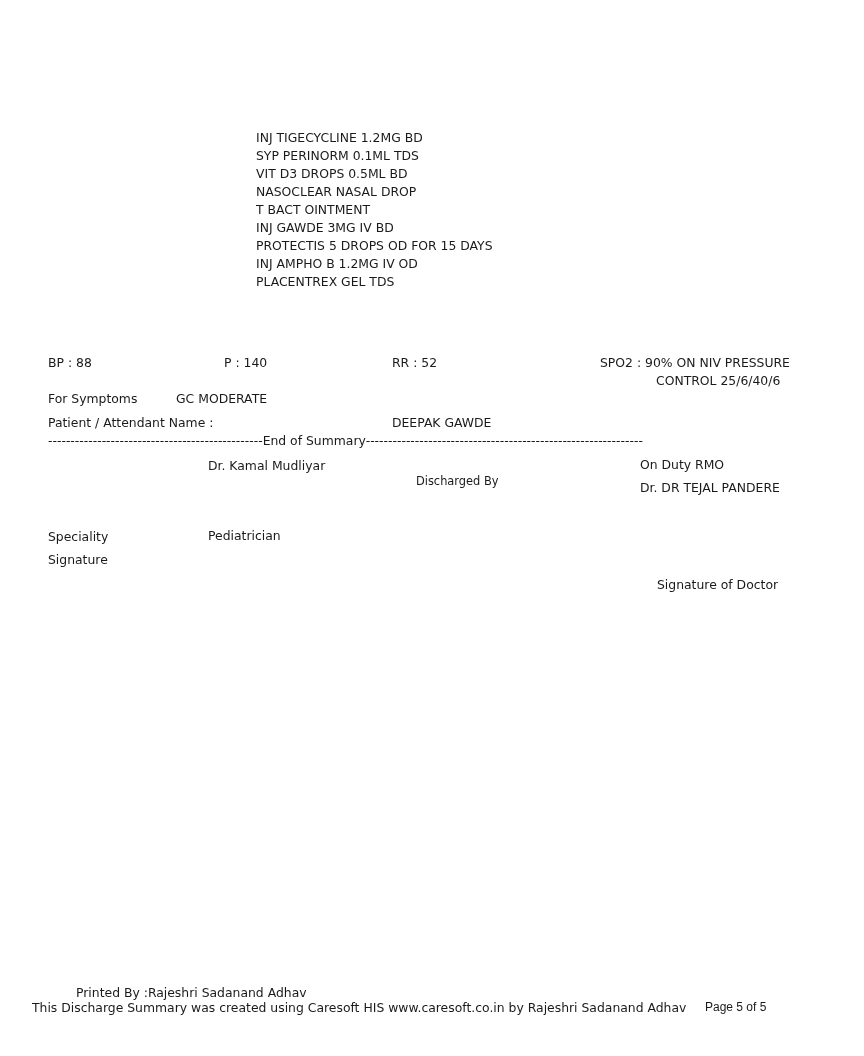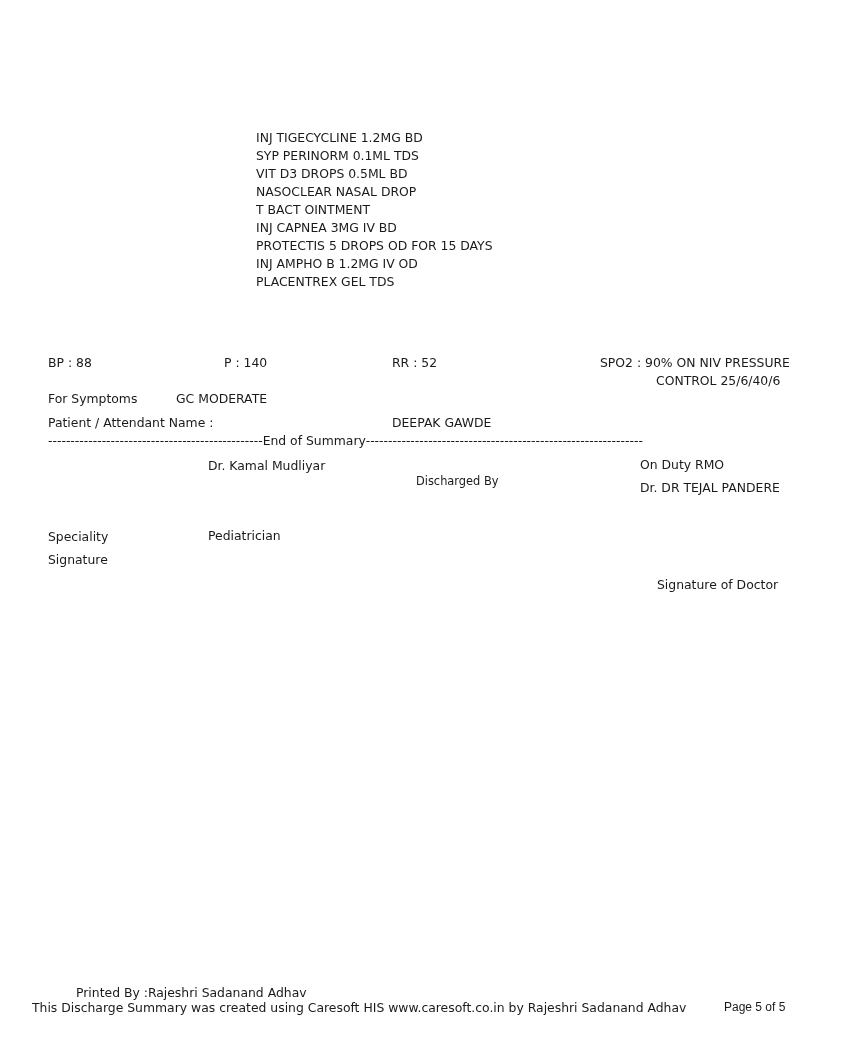--- a/index.html
+++ b/index.html
@@ -44,21 +44,21 @@
   </style>
 </head>
 <body>
 
 <ul class="med-list">
   <li>INJ TIGECYCLINE 1.2MG BD</li>
   <li>SYP PERINORM 0.1ML TDS</li>
   <li>VIT D3 DROPS 0.5ML BD</li>
   <li>NASOCLEAR NASAL DROP</li>
   <li>T BACT OINTMENT</li>
-  <li>INJ CAPNEA 3MG IV BD</li>
+  <li>INJ GAWDE 3MG IV BD</li>
   <li>PROTECTIS 5 DROPS OD FOR 15 DAYS</li>
   <li>INJ AMPHO B 1.2MG IV OD</li>
   <li>PLACENTREX GEL TDS</li>
 </ul>
 
 <div>
   <span class="abs t13" style="left:48px; top:355px;">BP : 88</span>
   <span class="abs t13" style="left:224px; top:355px;">P : 140</span>
   <span class="abs t13" style="left:392px; top:355px;text-align:right;">RR : 52</span>
   <span class="abs t13" style="left:600px; top:355px;">SPO2 : 90% ON NIV PRESSURE</span>
@@ -90,14 +90,14 @@
 </div>
 
 <div>
   <span class="abs t13" style="left:48px; top:552px;">Signature</span>
   <span class="abs t13" style="left:657px; top:577px;">Signature of Doctor</span>
 </div>
 
 <div>
   <span class="abs t13" style="left:32px; top:985px;margin-left:44px;">Printed By :Rajeshri Sadanand Adhav</span>
   <span class="abs t13" style="left:32px; top:1000px;">This Discharge Summary was created using Caresoft HIS www.caresoft.co.in by Rajeshri Sadanand Adhav</span>
-  <span class="abs page-num" style="left:705px; top:1000px;margin-left:19px;">Page 5 of 5</span>
+  <span class="abs page-num" style="left:705px; top:1000px;">Page 5 of 5</span>
 </div>
 
 </body></html>

